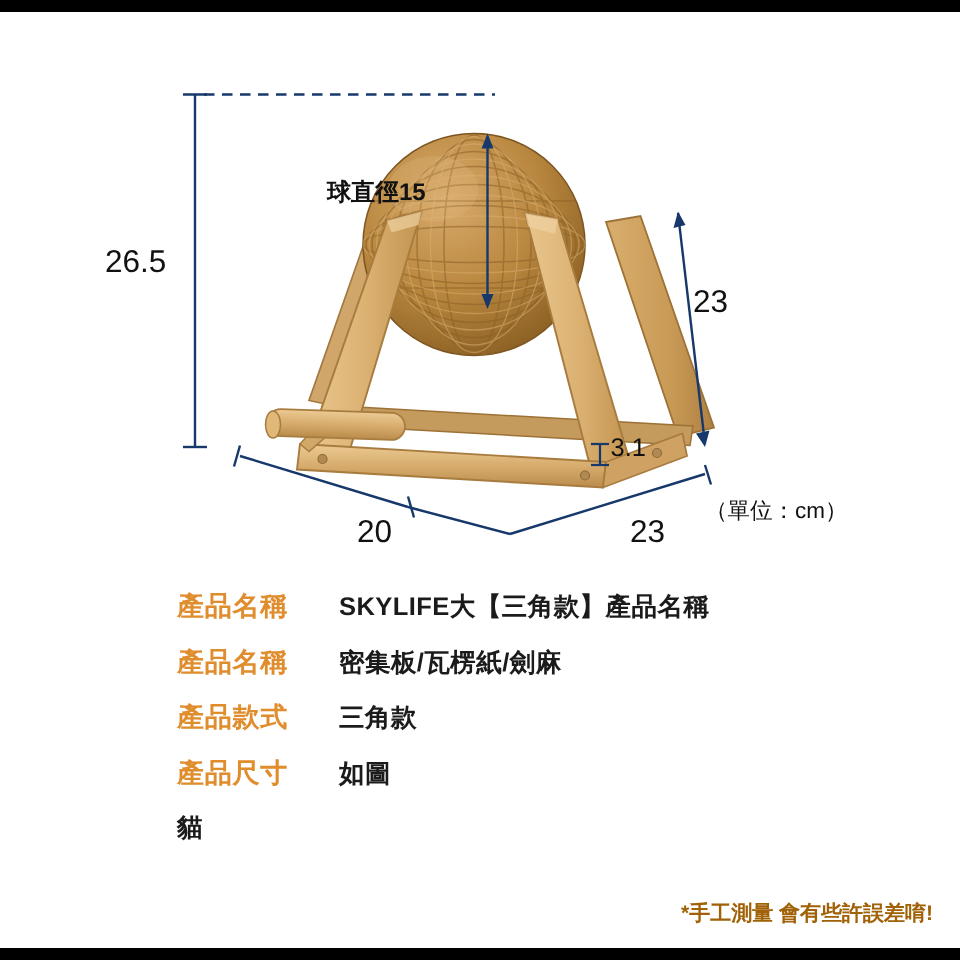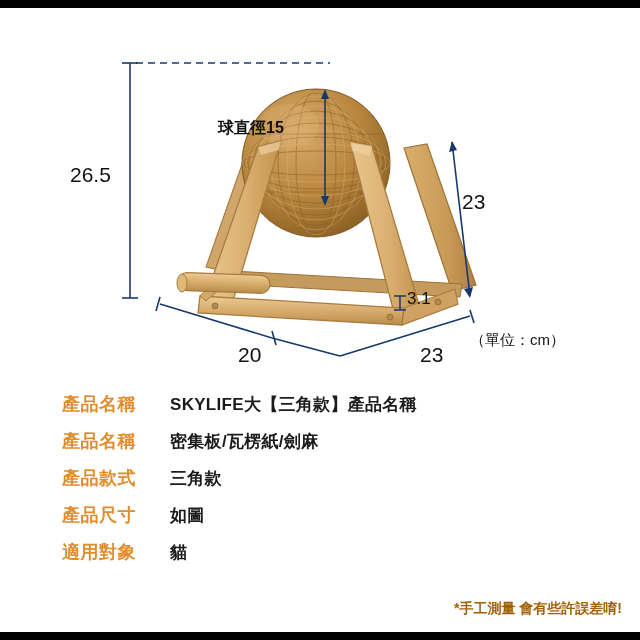--- a/index.html
+++ b/index.html
@@ -58,21 +58,21 @@
   #specs {
     position: absolute;
     left: 0;
     top: 392px;
     width: 640px;
   }
   .spec-row {
     display: flex;
     align-items: baseline;
     margin-bottom: 13px;
-    padding-left: 62px;
+    padding-left: 118px;
   }
   .spec-key {
     width: 108px;
     flex: 0 0 108px;
     color: #e08d2e;
     font-size: 18px;
     font-weight: bold;
     letter-spacing: 0.5px;
   }
   .spec-val {
@@ -266,21 +266,20 @@
       <div class="spec-key">產品款式</div>
       <div class="spec-val">三角款</div>
     </div>
 
     <div class="spec-row">
       <div class="spec-key">產品尺寸</div>
       <div class="spec-val">如圖</div>
     </div>
 
     <div class="spec-row">
-      <div class="spec-key">適用對象</div>
       <div class="spec-val">貓</div>
     </div>
 
   </div>
 
   <div id="footnote">*手工測量 會有些許誤差唷!</div>
 
 </div>
 
 </body></html>

